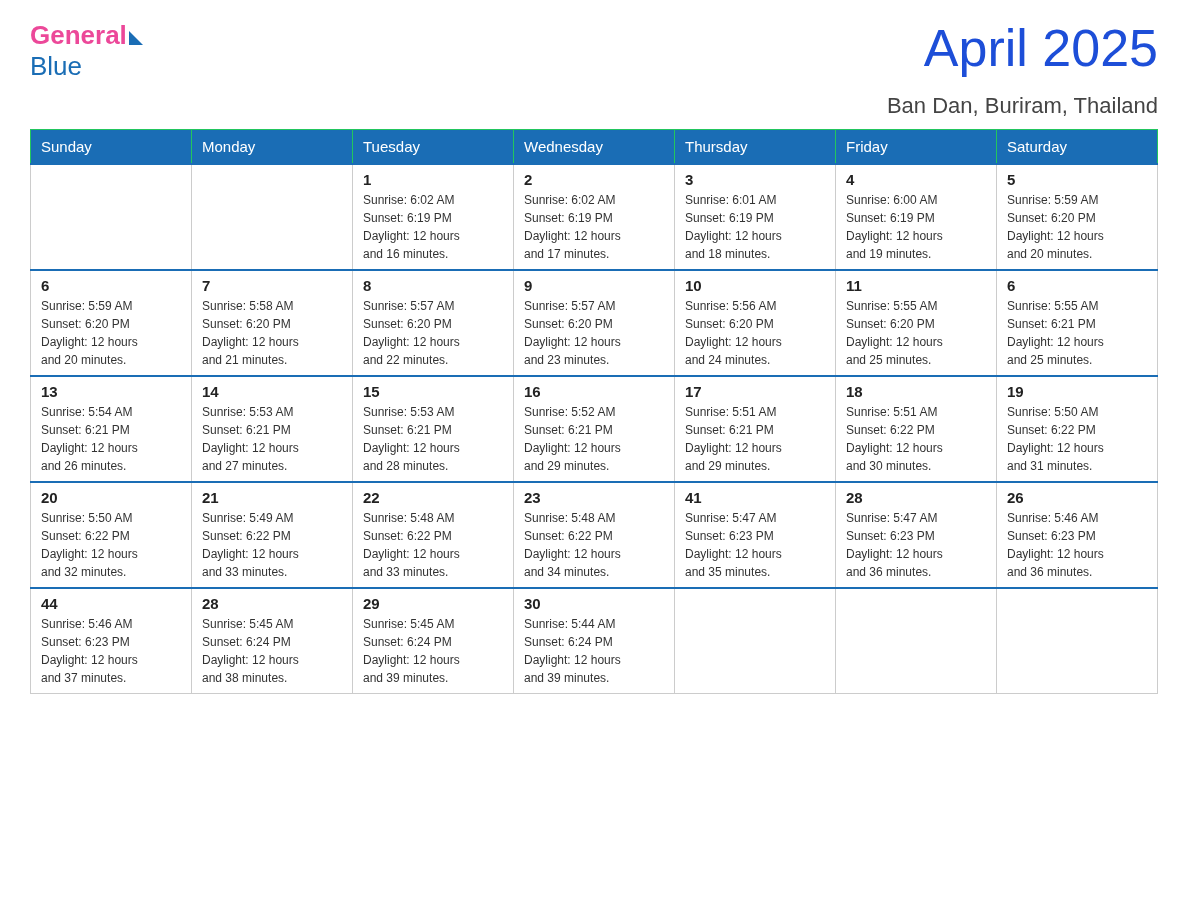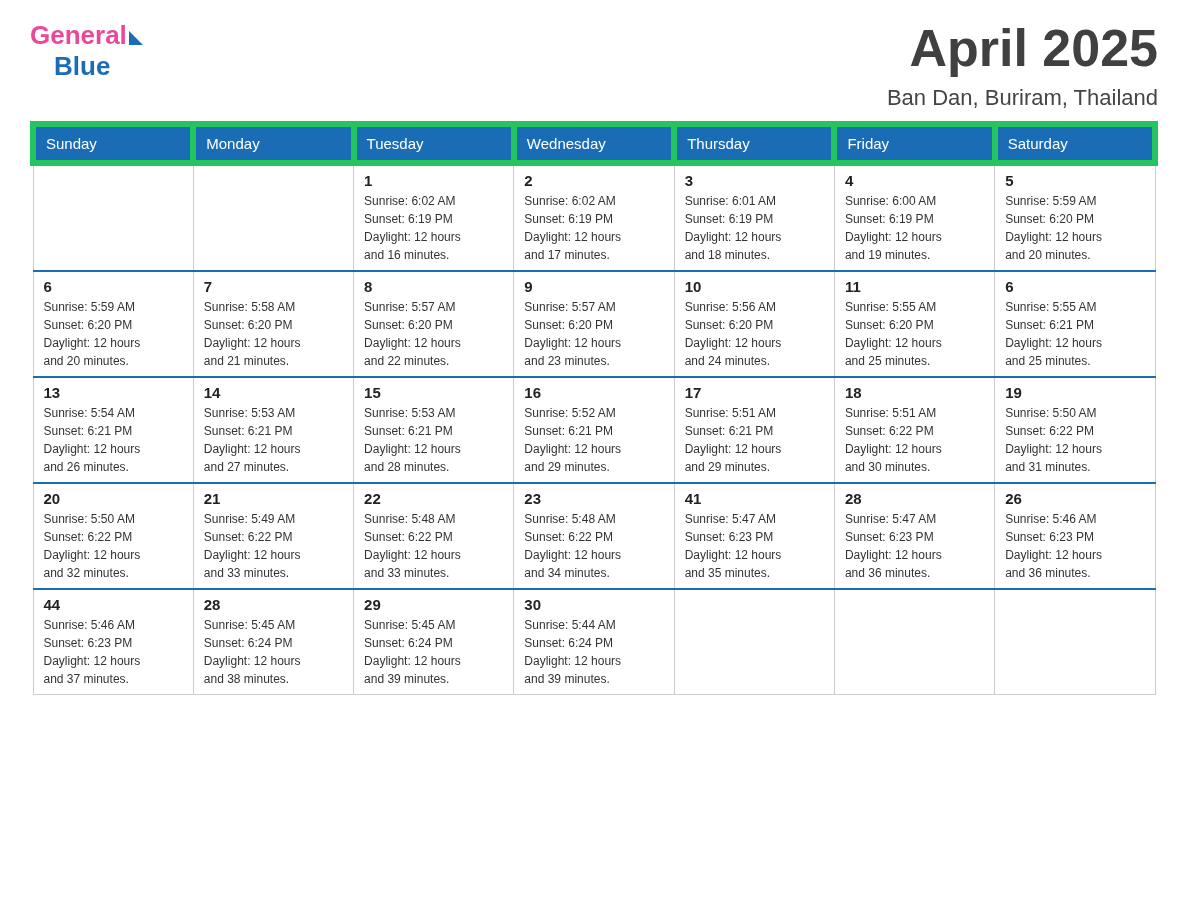--- a/index.html
+++ b/index.html
@@ -16,23 +16,22 @@
       align-items: flex-start;
       margin-bottom: 10px;
     }
     .logo-text-general {
       font-size: 26px;
       font-weight: bold;
       color: #ec4899;
     }
     .logo-text-blue {
       font-size: 26px;
-      font-weight: bold;
+      font-weight: normal;
       color: #1a6db5;
-      margin-left: 24px;
     }
     .logo-triangle {
       width: 0;
       height: 0;
       border-left: 14px solid #1a6db5;
       border-top: 14px solid transparent;
       border-bottom: 0px solid transparent;
       margin-left: 2px;
       margin-top: 4px;
     }
@@ -42,42 +41,42 @@
     }
     .logo-row {
       display: flex;
       align-items: center;
     }
     .title-area {
       text-align: right;
     }
     .calendar-title {
       font-size: 52px;
-      font-weight: bold;
-      color: #404040;
+      font-weight: normal;
+      color: #1d4ed8;
       line-height: 1.1;
     }
     .calendar-subtitle {
       font-size: 22px;
       color: #444;
-      margin-top: 8px;
+      margin-top: 16px;
     }
     .calendar {
       width: 100%;
       border-collapse: collapse;
       margin-top: 10px;
     }
     .calendar th {
       background-color: #1a6db5;
       color: #fff;
       font-size: 15px;
       font-weight: normal;
       padding: 8px 10px;
       text-align: left;
-      border: 6px solid #22c55e;
+      border: 1px solid #22c55e;
     }
     .calendar td {
       vertical-align: top;
       padding: 6px 10px;
       border: 1px solid #ccc;
       width: 14.28%;
       font-size: 13px;
       color: #222;
       min-height: 90px;
     }

